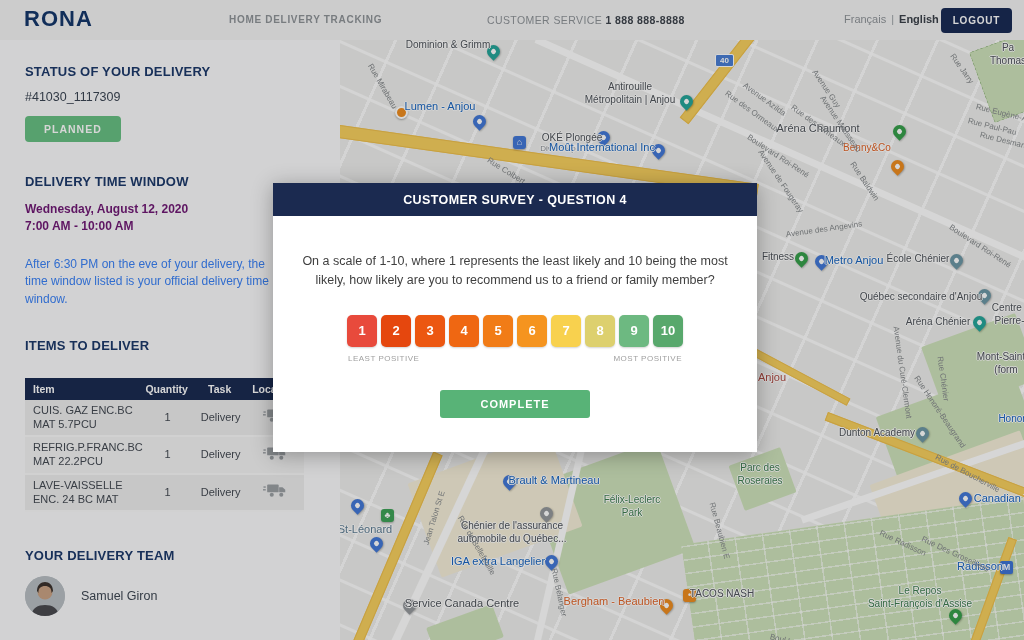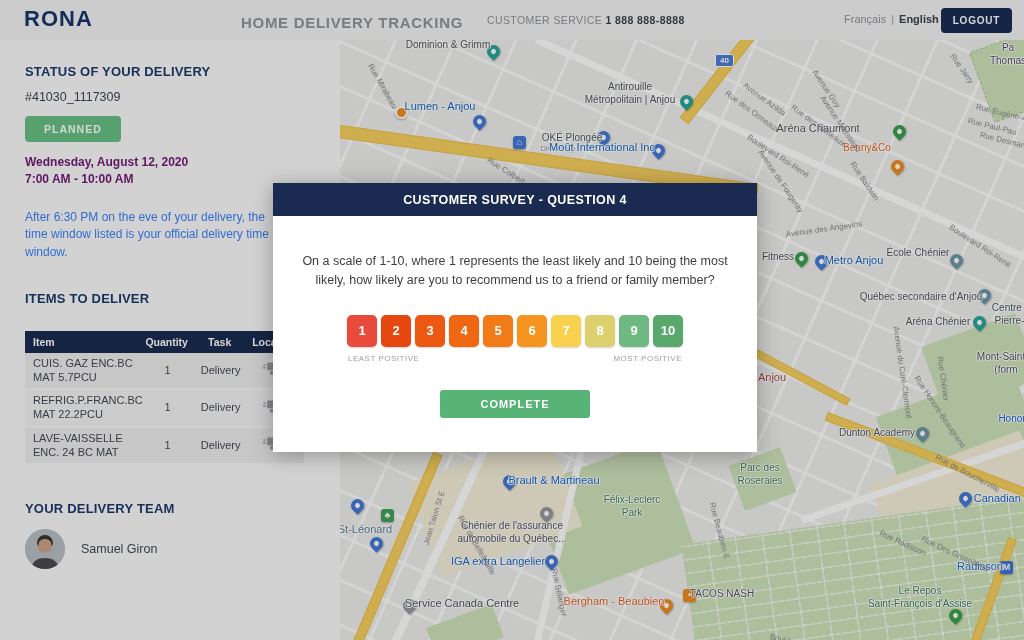--- a/index.html
+++ b/index.html
@@ -3,21 +3,21 @@
 <meta charset="utf-8">
 <style>
   html,body{margin:0;padding:0;width:1024px;height:640px;overflow:hidden;
     font-family:"Liberation Sans",sans-serif;background:#fff;position:relative;}
   *{box-sizing:border-box;}
 
   
   header{position:absolute;left:0;top:0;width:1024px;height:40px;background:#f3f3f4;z-index:10;}
   .logo{position:absolute;left:24px;top:6px;font-size:22px;font-weight:800;color:#15376b;
     letter-spacing:1px;transform:scaleY(1.04);cursor:pointer;}
-  .nav-title{position:absolute;left:200px;top:14px;font-size:15px;font-weight:bold;
+  .nav-title{position:absolute;left:188px;top:14px;font-size:10px;font-weight:bold;
     color:#8f9498;letter-spacing:.7px;padding-left:41px;}
   .service{position:absolute;left:487px;top:14px;font-size:10.5px;color:#8f9498;letter-spacing:.4px;}
   .service b{color:#3f454d;}
   .lang{position:absolute;left:844px;top:13px;font-size:11px;color:#8f9498;}
   .lang span{margin:0 5px;color:#9aa0a5;}
   .lang .fr{color:#8f9498;cursor:pointer;}
   .lang .en{color:#3c424a;font-weight:bold;cursor:pointer;}
   .logout{position:absolute;left:941px;top:8px;width:71px;height:25px;background:#1a2c55;
     color:#fff;font-size:10px;font-weight:bold;letter-spacing:.8px;border:none;border-radius:4px;
     font-family:inherit;cursor:pointer;}
@@ -114,20 +114,21 @@
     <a class="fr">Français</a><span>|</span><a class="en">English</a>
   </div>
   <button class="logout">LOGOUT</button>
 </header>
 
 <aside>
   <div class="s-title mt-status">STATUS OF YOUR DELIVERY</div>
   <div class="order">#41030_1117309</div>
   <div><span class="badge">PLANNED</span></div>
 
+  <div class="s-title mt-time">DELIVERY TIME WINDOW</div>
   <div class="dateline">
     <div>Wednesday, August 12, 2020</div>
     <div>7:00 AM - 10:00 AM</div>
   </div>
   <div class="note">After 6:30 PM on the eve of your delivery, the time window listed is your official delivery time window.</div>
 
   <div class="s-title mt-items">ITEMS TO DELIVER</div>
   <div class="items-table">
     <div class="thead" id="items-head">
         <div class="th c0">Item</div>
@@ -313,21 +314,21 @@
     </div>
     <div class="mlabel orange" style="left: 527px; top: 107px;">
       <div>Benny&amp;Co</div>
     </div>
     <div class="mlabel dark" style="left: 438px; top: 216px;">
       <div>Fitness</div>
     </div>
     <div class="mlabel blue" style="left: 514px; top: 220px; font-size: 11px;">
       <div>Metro Anjou</div>
     </div>
-    <div class="mlabel dark" style="left: 578px; top: 212px;">
+    <div class="mlabel dark" style="left: 578px; top: 218px;">
       <div>École Chénier</div>
     </div>
     <div class="mlabel dark" style="left: 581px; top: 256px;">
       <div>Québec secondaire d'Anjou</div>
     </div>
     <div class="mlabel dark" style="left: 598px; top: 281px;">
       <div>Aréna Chénier</div>
     </div>
     <div class="mlabel dark" style="left: 672px; top: 274px;">
       <div>Centre d'</div>

